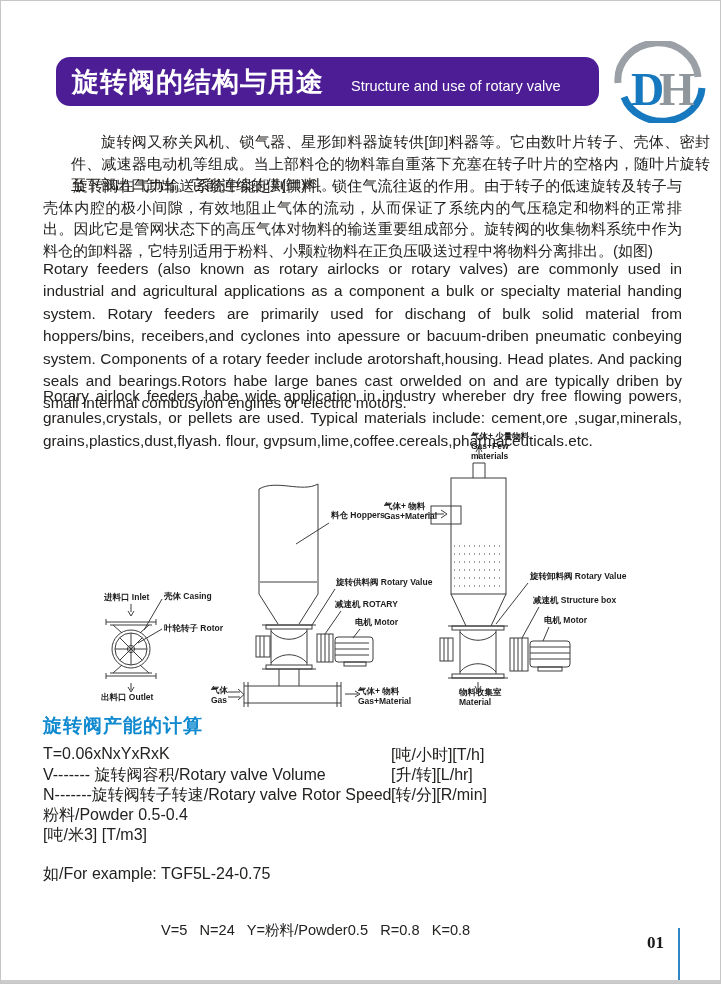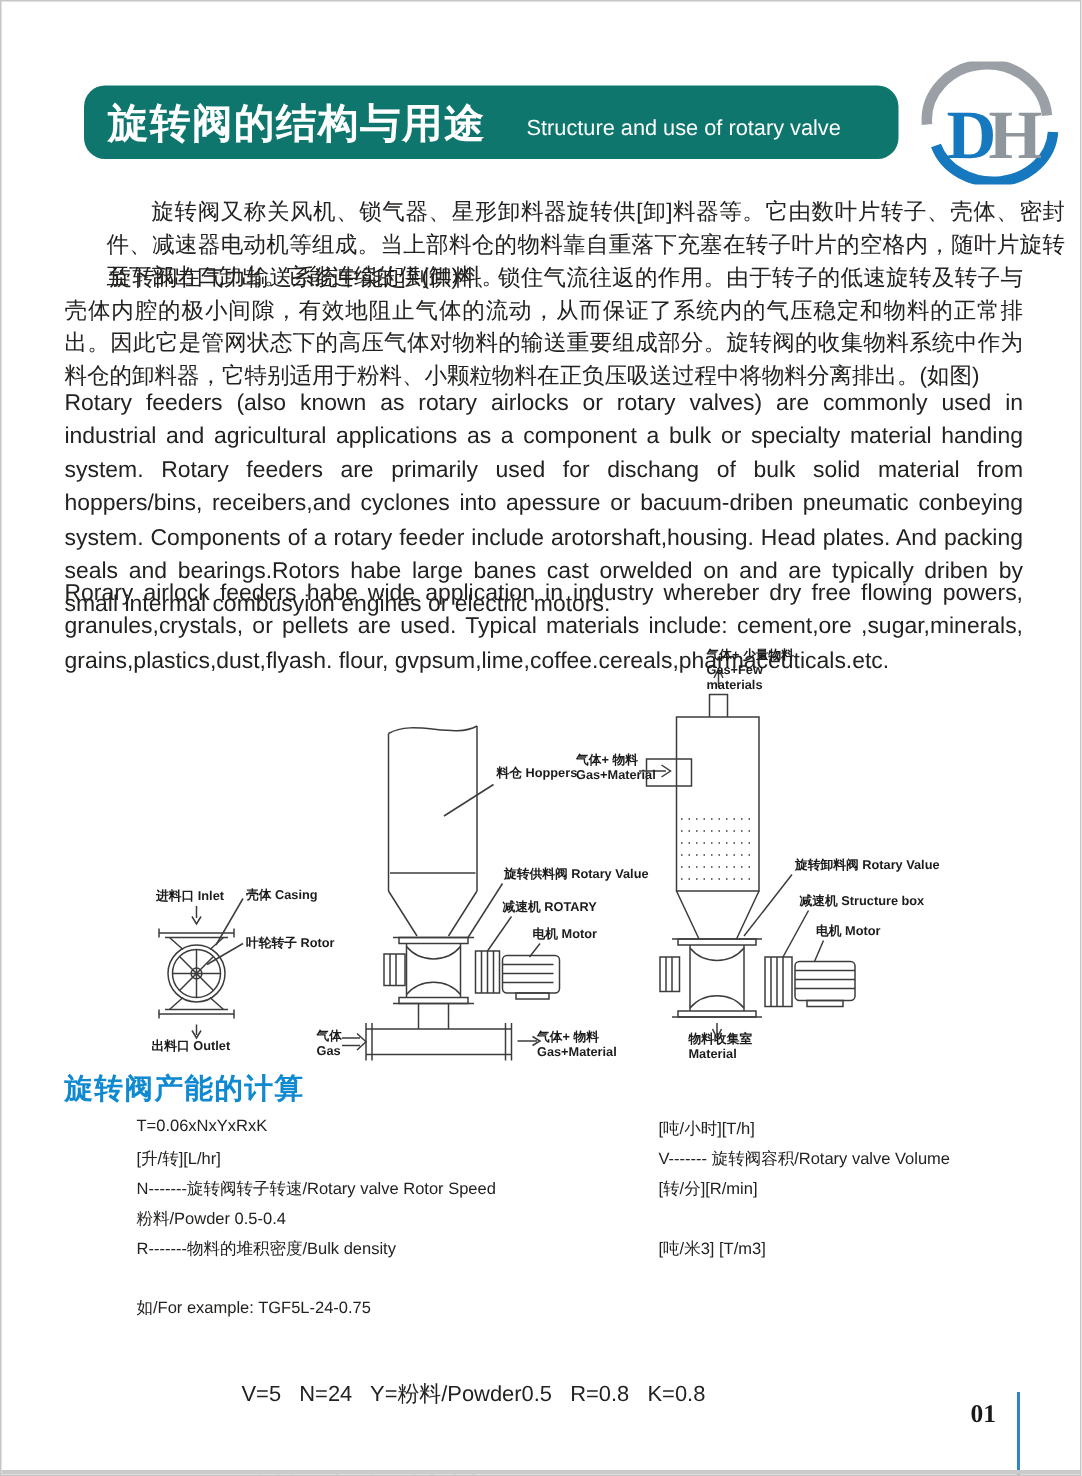--- a/index.html
+++ b/index.html
@@ -8,21 +8,21 @@
     background:#ffffff; overflow:hidden;
     border:1px solid #c6c6c6; box-sizing:border-box;
     font-family:"Liberation Sans","DejaVu Sans",sans-serif;
     color:#242220;
   }
   .bottom-edge { position:absolute; left:0; right:0; bottom:0; height:3px; background:#cbcbcb; }
 
   
   .banner {
     position:absolute; left:55px; top:56px; width:543px; height:49px;
-    background:#0f766e; border-radius:14px;
+    background:#4c1d95; border-radius:14px;
     display:flex; align-items:center; padding:0 0 0 16px; box-sizing:border-box;
   }
   .banner-zh { color:#fff; font-size:27px; font-weight:bold; letter-spacing:1px; white-space:nowrap; }
   .banner-en { color:#fff; font-size:14.5px; margin-left:27px; margin-top:8px; white-space:nowrap; }
   .logo { position:absolute; left:608px; top:40px; width:100px; height:82px; }
 
   
   .para { position:absolute; left:42px; width:639px; margin:0; text-align:justify; }
   .zh { font-size:15px; line-height:21.7px; text-indent:2em; }
   .en { font-size:15.3px; line-height:22.4px; }
@@ -36,21 +36,21 @@
     position:absolute; font-size:8.5px; line-height:10px; color:#1c1c1c;
     font-weight:700; white-space:pre-line; letter-spacing:0px;
   }
 
   
   .calc-head {
     position:absolute; left:42px; top:712px;
     color:#0f89cf; font-size:19px; font-weight:bold; letter-spacing:1px;
   }
   .calc-rows { position:absolute; left:42px; top:744px; width:620px; }
-  .calc-row { display:grid; grid-template-columns:348px 1fr; height:19.9px; font-size:11px;margin-left:48px; }
+  .calc-row { display:grid; grid-template-columns:348px 1fr; height:19.9px; font-size:16px; }
   .calc-row span { white-space:pre; }
   .example { position:absolute; left:160px; top:881px; font-size:14.6px; line-height:19.5px; white-space:pre; }
 
   
   .page-num {
     position:absolute; left:646px; top:932px;
     font-family:"Liberation Serif","DejaVu Serif",serif;
     font-weight:bold; font-size:17px; color:#1a1a1a;
   }
   .footer-line { position:absolute; left:677px; top:927px; width:2px; height:57px; background:#2e86c4; }
@@ -171,32 +171,31 @@
 Material</span>
 
   <div class="calc-head">旋转阀产能的计算</div>
 
   <div class="calc-rows">
     <div class="calc-row">
       <span>T=0.06xNxYxRxK</span>
       <span>[吨/小时][T/h]</span>
     </div>
     <div class="calc-row">
+      <span>V------- 旋转阀容积/Rotary valve Volume</span>
       <span>[升/转][L/hr]</span>
-      <span>V------- 旋转阀容积/Rotary valve Volume</span>
     </div>
     <div class="calc-row">
       <span>N-------旋转阀转子转速/Rotary valve Rotor Speed</span>
       <span>[转/分][R/min]</span>
     </div>
     <div class="calc-row">
       <span>粉料/Powder 0.5-0.4</span>
     </div>
     <div class="calc-row">
-      <span>R-------物料的堆积密度/Bulk density</span>
       <span>[吨/米3] [T/m3]</span>
     </div>
     <div class="calc-row">
       <span></span>
     </div>
     <div class="calc-row">
       <span>如/For example: TGF5L-24-0.75</span>
       <span></span>
     </div>
   </div>

